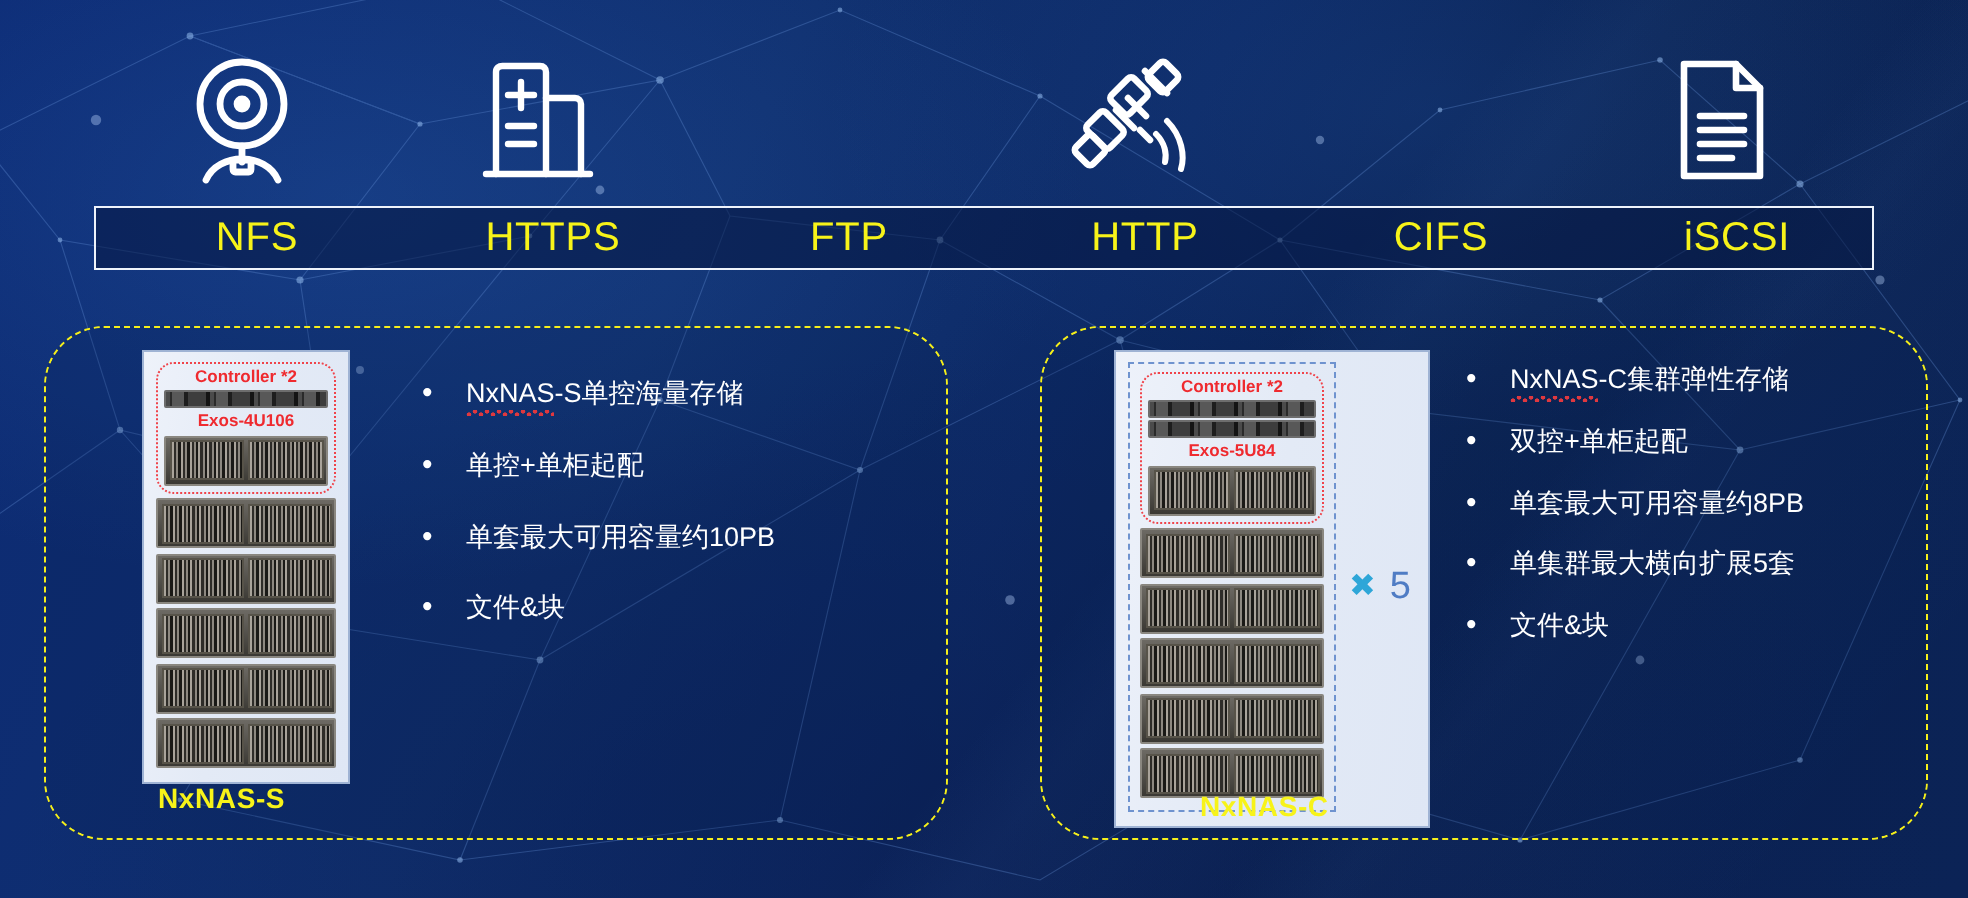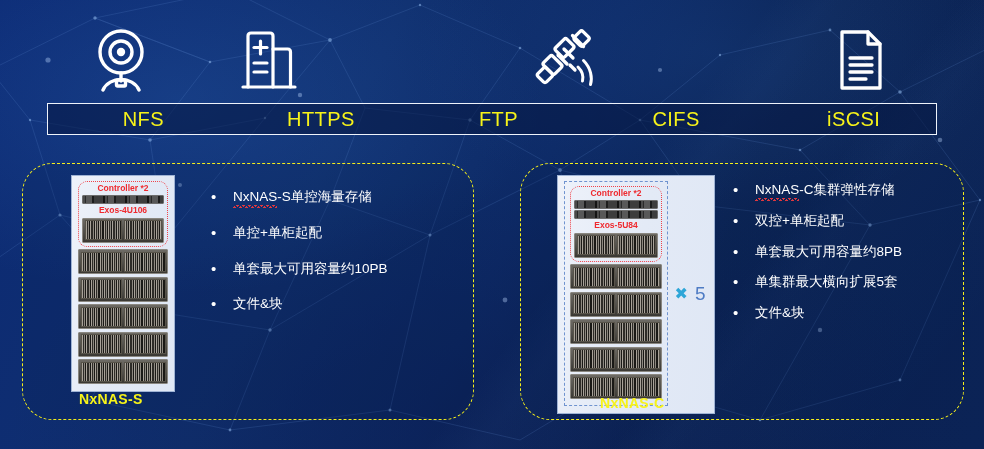--- a/index.html
+++ b/index.html
@@ -343,20 +343,21 @@
         </g>
       </svg>
     </div>
 
   </div>
 
   <div id="protocol-bar">
     <div class="proto">NFS</div>
     <div class="proto">HTTPS</div>
     <div class="proto">FTP</div>
+    <div class="proto">HTTP</div>
     <div class="proto">CIFS</div>
     <div class="proto">iSCSI</div>
   </div>
 
   <div class="card" id="card-left">
 
     <div class="rack-wrap" id="rack-left-wrap">
       <div class="rack-panel" id="rack-panel-left">
 
         <div class="ctrl-group">

